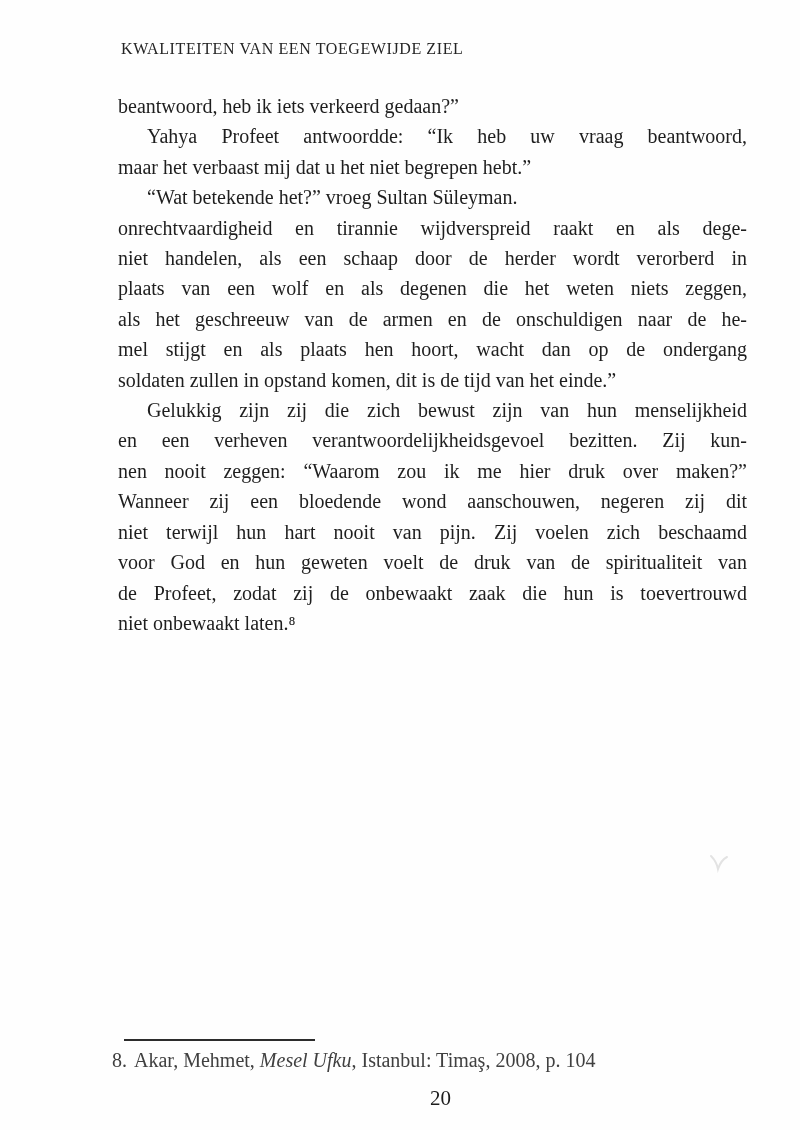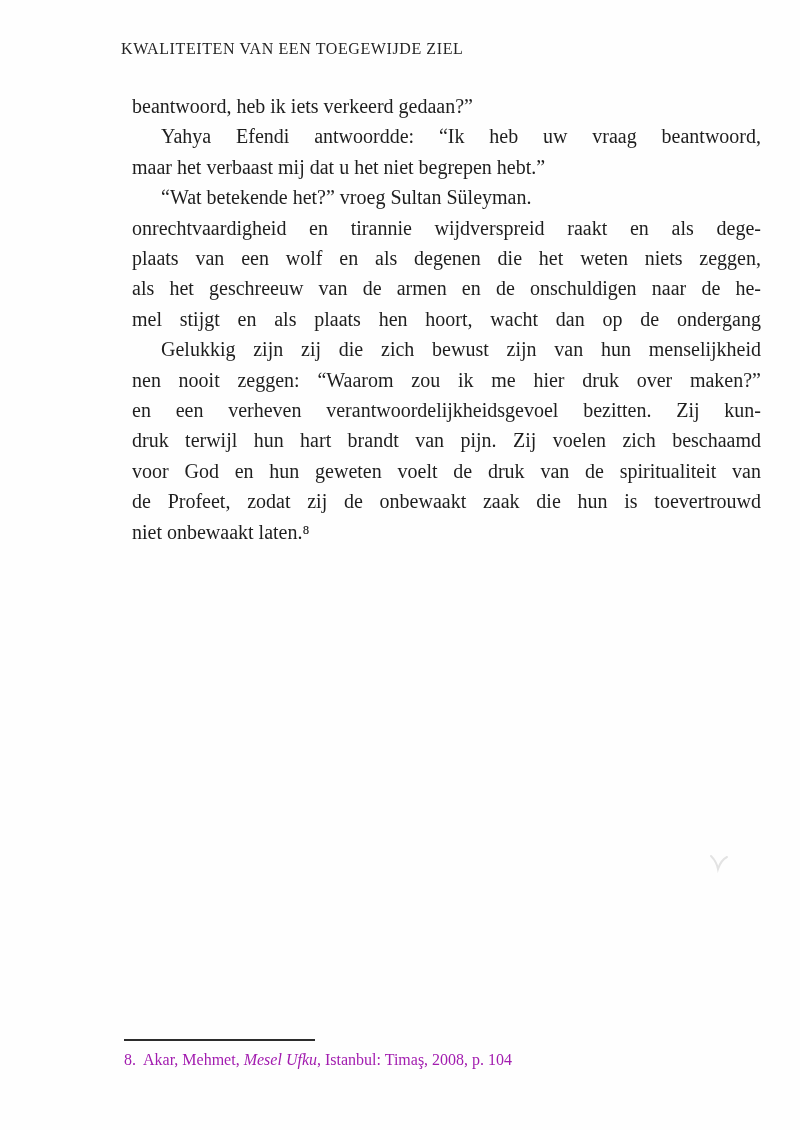--- a/index.html
+++ b/index.html
@@ -21,21 +21,20 @@
     font-size: 16px;
     letter-spacing: 0.6px;
     color: #242424;
     white-space: nowrap;
   }
   .body-text {
     position: absolute;
     left: 118px;
     top: 91px;
     width: 629px;
-    margin-left: 14px;
   }
   .body-text .line {
     font-size: 20px;
     line-height: 30.4px;
     text-align: left;
     color: #1e1e1e;
   }
   .body-text .line.just {
     text-align: justify;
     text-align-last: justify;
@@ -46,26 +45,26 @@
   .footnote-rule {
     position: absolute;
     left: 124px;
     top: 1039px;
     width: 191px;
     height: 2px;
     background: #2c2c2c;
   }
   .footnote {
     position: absolute;
-    left: 124px;
+    left: 112px;
     top: 1049px;
     width: 623px;
-    font-size: 16px;
+    font-size: 20px;
     line-height: 22px;
-    color: #a21caf;
+    color: #404040;
   }
   .footnote .marker { margin-right: 7px; }
   .footnote .italic { font-style: italic; }
   .page-number {
     position: absolute;
     left: 118px;
     top: 1086px;
     width: 629px;
     padding-left: 16px;
     text-align: center;
@@ -83,40 +82,44 @@
 </style>
 </head>
 <body>
 
 <div class="page">
 
   <div class="running-head">KWALITEITEN VAN EEN TOEGEWIJDE ZIEL</div>
 
   <div class="body-text">
       <div class="line">beantwoord, heb ik iets verkeerd gedaan?”</div>
-      <div class="line indent just">Yahya Efendi antwoordde: “Ik heb uw vraag beantwoord,</div>
+      <div class="line indent just">Yahya Profeet antwoordde: “Ik heb uw vraag beantwoord,</div>
       <div class="line">maar het verbaast mij dat u het niet begrepen hebt.”</div>
       <div class="line indent">“Wat betekende het?” vroeg Sultan Süleyman.</div>
       <div class="line just">onrechtvaardigheid en tirannie wijdverspreid raakt en als dege-</div>
+      <div class="line just">niet handelen, als een schaap door de herder wordt verorberd in</div>
       <div class="line just">plaats van een wolf en als degenen die het weten niets zeggen,</div>
       <div class="line just">als het geschreeuw van de armen en de onschuldigen naar de he-</div>
       <div class="line just">mel stijgt en als plaats hen hoort, wacht dan op de ondergang</div>
+      <div class="line">soldaten zullen in opstand komen, dit is de tijd van het einde.”</div>
       <div class="line indent just">Gelukkig zijn zij die zich bewust zijn van hun menselijkheid</div>
+      <div class="line just">en een verheven verantwoordelijkheidsgevoel bezitten. Zij kun-</div>
       <div class="line just">nen nooit zeggen: “Waarom zou ik me hier druk over maken?”</div>
-      <div class="line just">en een verheven verantwoordelijkheidsgevoel bezitten. Zij kun-</div>
-      <div class="line just">druk terwijl hun hart brandt van pijn. Zij voelen zich beschaamd</div>
+      <div class="line just">Wanneer zij een bloedende wond aanschouwen, negeren zij dit</div>
+      <div class="line just">niet terwijl hun hart nooit van pijn. Zij voelen zich beschaamd</div>
       <div class="line just">voor God en hun geweten voelt de druk van de spiritualiteit van</div>
       <div class="line just">de Profeet, zodat zij de onbewaakt zaak die hun is toevertrouwd</div>
       <div class="line">niet onbewaakt laten.⁸</div>
     </div>
 
   <svg class="scan-artifact" viewBox="0 0 28 28" xmlns="http://www.w3.org/2000/svg">
     <path d="M6 8 C 10 12, 12 16, 13 21 C 15 15, 18 11, 22 9" fill="none" stroke="#e3e3e3" stroke-width="2" stroke-linecap="round"></path>
   </svg>
 
   <div class="footnote-rule"></div>
 
   <div class="footnote">
     <span class="marker">8.</span><span>Akar, Mehmet, </span><span class="italic">Mesel Ufku</span><span>, Istanbul: Timaş, 2008, p. 104</span>
   </div>
 
+  <div class="page-number">20</div>
 
 </div>
 
 </body></html>

